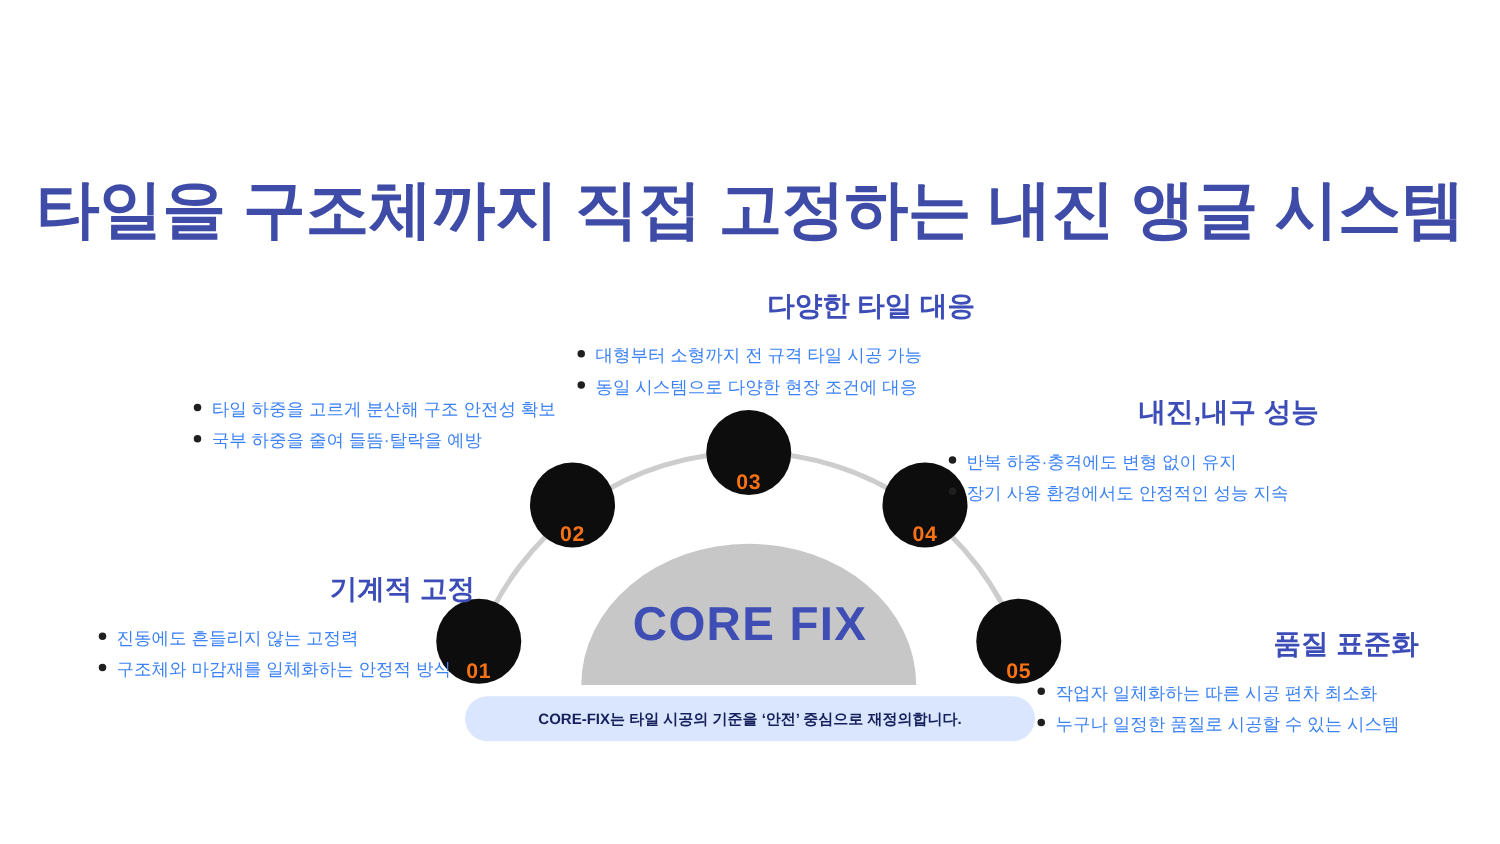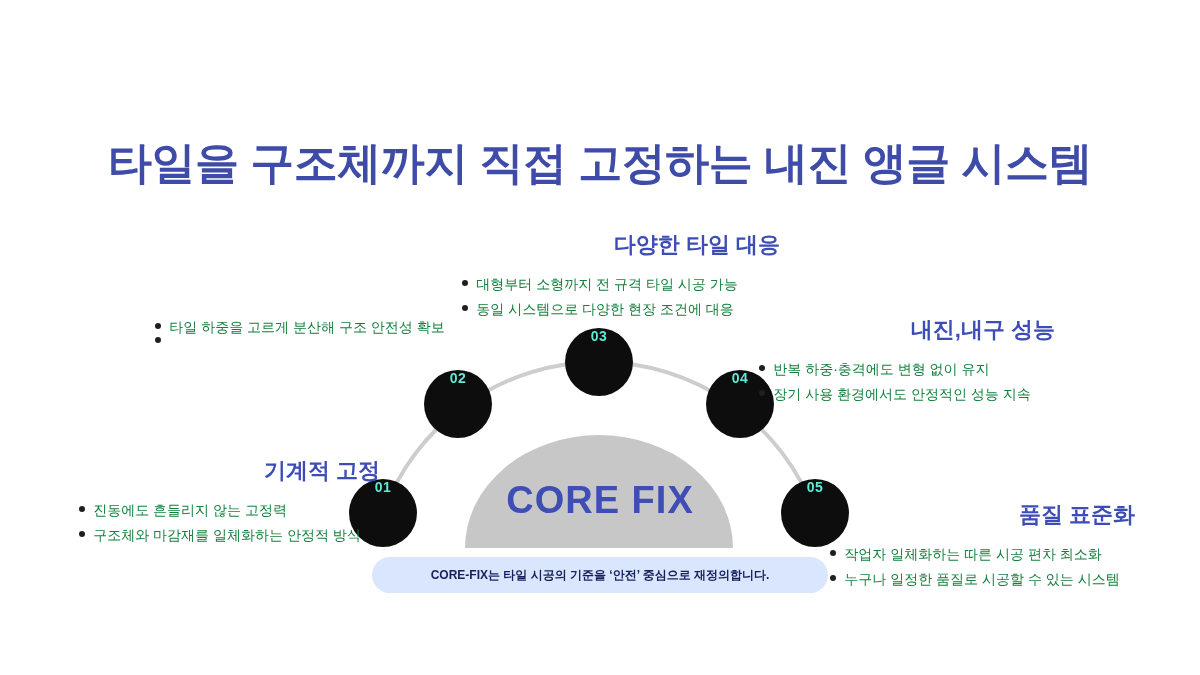--- a/index.html
+++ b/index.html
@@ -17,21 +17,21 @@
   }
 
   
   .title {
     position: absolute;
     top: 134px;
     left: 0;
     width: 1200px;
     margin: 0;
     text-align: center;
-    font-size: 44px;
+    font-size: 51px;
     font-weight: 800;
     letter-spacing: -0.5px;
     color: #3E4CA8;
   }
 
   
   .diagram-svg {
     position: absolute;
     left: 0;
     top: 0;
@@ -62,24 +62,24 @@
   }
 
   
   .num-circle {
     position: absolute;
     width: 68px;
     height: 68px;
     border-radius: 50%;
     background: #0D0D0D;
     display: flex;
-    align-items: flex-start;
+    align-items: flex-end;
     justify-content: center;
-    color: #5eead4;
-    font-size: 14px;
+    color: #f97316;
+    font-size: 17px;
     font-weight: 700;
     letter-spacing: 0.5px;
   }
   .nc-01 { left: 349px; top: 479px; }
   .nc-02 { left: 424px; top: 370px; }
   .nc-03 { left: 565px; top: 328px; }
   .nc-04 { left: 706px; top: 370px; }
   .nc-05 { left: 781px; top: 479px; }
 
   
@@ -99,21 +99,21 @@
     list-style: none;
     margin: 0 auto;
     padding: 0;
     width: fit-content;
   }
   .feature li {
     display: flex;
     align-items: baseline;
     font-size: 14px;
     font-weight: 500;
-    color: #15803d;
+    color: #3b82f6;
     line-height: 25px;
     white-space: nowrap;
   }
   .dot {
     display: inline-block;
     width: 6px;
     height: 6px;
     border-radius: 50%;
     background: #1F1F1F;
     margin-right: 8px;
@@ -190,20 +190,21 @@
   </section>
 
   <section class="feature sec-lu">
     <ul>
       <li>
           <span class="dot"></span>
           <span>타일 하중을 고르게 분산해 구조 안전성 확보</span>
         </li>
       <li>
           <span class="dot"></span>
+          <span>국부 하중을 줄여 들뜸·탈락을 예방</span>
         </li>
     </ul>
   </section>
 
   <section class="feature sec-ru">
     <h2>내진,내구 성능</h2>
     <ul>
       <li>
           <span class="dot"></span>
           <span>반복 하중·충격에도 변형 없이 유지</span>

